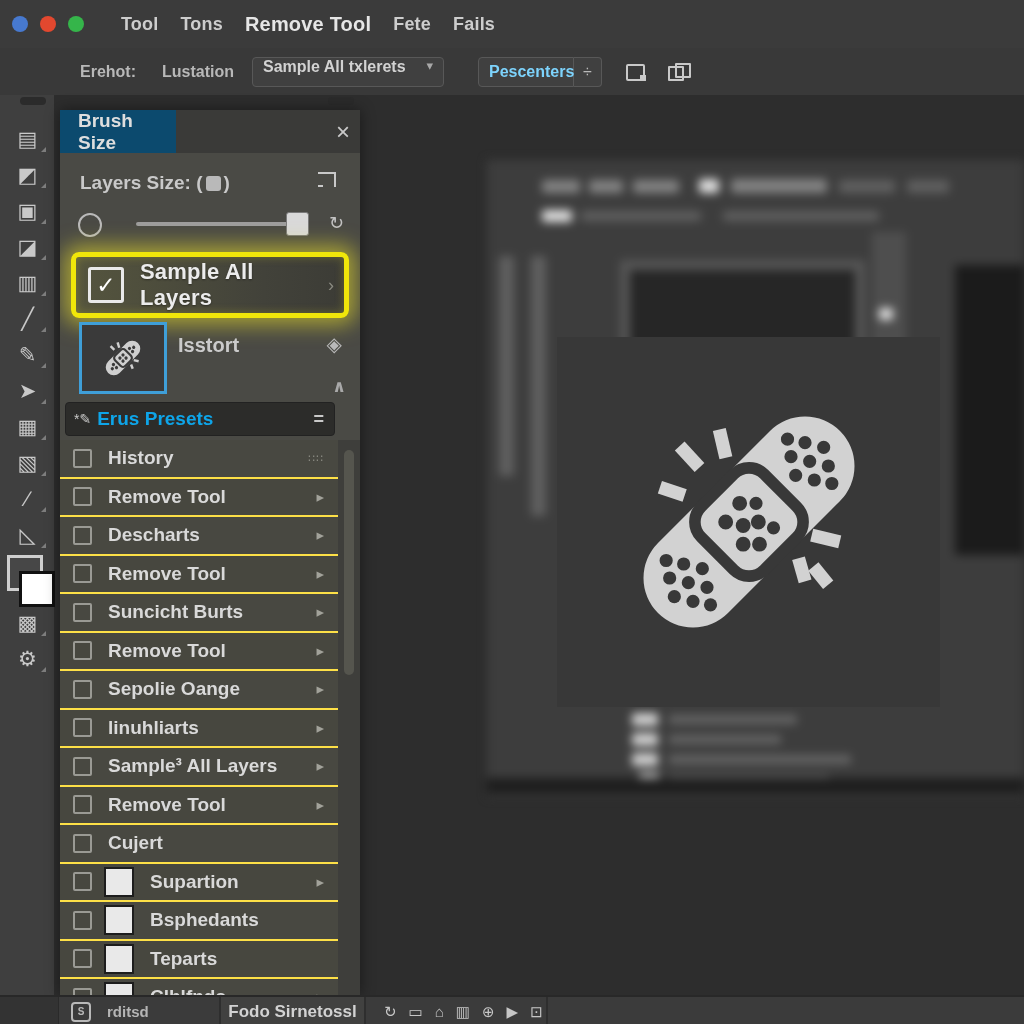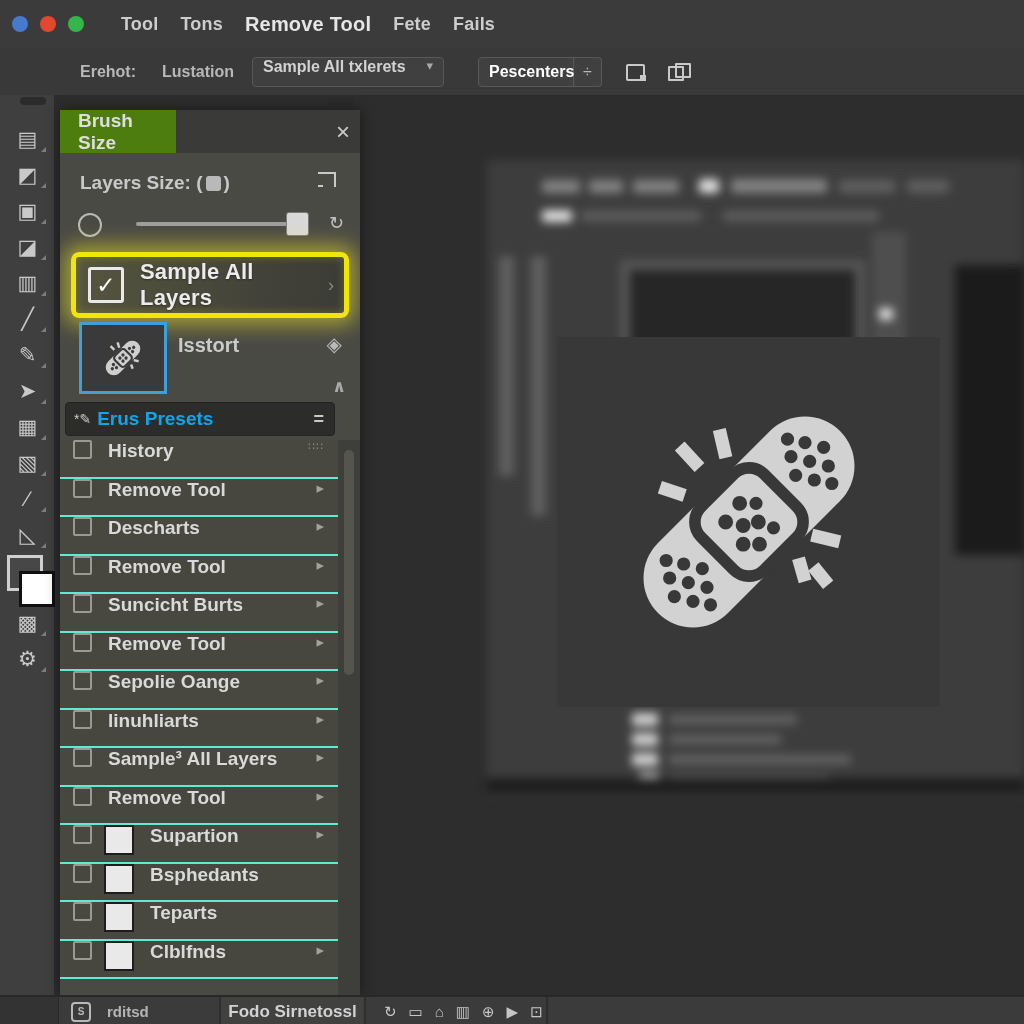--- a/index.html
+++ b/index.html
@@ -23,21 +23,21 @@
     border-bottom:1px solid #2a2a2a;display:flex;align-items:center}
   .opt-label{font-size:16px;color:#b8b8b8;font-weight:600}
   .dropdown{display:flex;align-items:flex-start;justify-content:space-between;
     width:192px;height:30px;background:#404040;border:1px solid #585858;border-radius:4px;
     padding:0 10px;box-sizing:border-box}
   .dropdown .val{font-size:16px;color:#d2d2d2;font-weight:600}
   .chev{color:#a8a8a8;font-size:13px}
   .presetbox{display:flex;align-items:center}
   .preset{display:flex;align-items:center;width:96px;height:30px;background:#404040;
     border:1px solid #585858;border-radius:4px 0 0 4px;padding:0 10px;box-sizing:border-box;
-    font-size:16px;color:#ffffff;font-weight:600}
+    font-size:16px;color:#7dd3fc;font-weight:600}
   .stepper{width:28px;height:30px;background:#404040;border:1px solid #585858;border-left:none;
     border-radius:0 4px 4px 0;display:flex;align-items:center;justify-content:center;
     color:#b9b9b9;font-size:16px;box-sizing:border-box}
   .optic{width:22px;height:18px;position:relative;margin-left:22px}
   .optic .sq{position:absolute;border:2px solid #c9c9c9}
   .ic-transform .sq{left:2px;top:1px;width:15px;height:13px;border-radius:2px}
   .ic-transform::after{content:"";position:absolute;right:0;bottom:0;width:6px;height:6px;background:#c9c9c9}
   .ic-dupe .a{left:0;top:3px;width:12px;height:11px;border-radius:1px}
   .ic-dupe .b{left:7px;top:0;width:12px;height:11px;border-radius:1px}
 
@@ -48,21 +48,21 @@
   .tool::after{content:"";position:absolute;right:9px;bottom:5px;border-left:5px solid transparent;
     border-bottom:5px solid #8f8f8f;opacity:.8}
   .swatches{position:relative;width:55px;height:52px}
   .swatches .fg{position:absolute;left:7px;top:2px;width:30px;height:30px;background:#474747;border:3px solid #cfcfcf}
   .swatches .bg{position:absolute;left:19px;top:18px;width:30px;height:30px;background:#fff;border:3px solid #111}
 
   
   .panel{left:60px;top:110px;width:300px;height:885px;background:#4a4a45;overflow:hidden;
     box-shadow:0 0 14px rgba(0,0,0,.45)}
   .tabstrip{position:absolute;left:0;top:0;width:300px;height:43px;background:#3a3a38;display:flex}
-  .tab{width:116px;height:43px;background:#4d7c0f;display:flex;align-items:center;padding-left:18px;
+  .tab{width:116px;height:43px;background:#0c4a6e;display:flex;align-items:center;padding-left:18px;
     box-sizing:border-box;font-size:19px;font-weight:700;color:#dedede}
   .panel-close{position:absolute;right:10px;top:8px;font-size:24px;color:#c9c9c9}
 
   .bs-row{position:absolute;left:20px;top:62px;width:262px;display:flex;align-items:center;
     font-size:19px;font-weight:600;color:#c9c9c9}
   .bs-swatch{display:inline-block;width:15px;height:15px;background:#b9b9b9;border-radius:3px;margin:0 3px}
   .corner-ic{position:absolute;right:6px;top:0;width:16px;height:13px;border-top:2px solid #c9c9c9;
     border-right:2px solid #c9c9c9}
   .corner-ic::after{content:"";position:absolute;left:0;bottom:0;width:5px;height:2px;background:#c9c9c9}
 
@@ -90,21 +90,21 @@
   .stack-ic{position:absolute;right:18px;top:12px;font-size:20px;color:#b9b9b9}
   .up-chev{position:absolute;right:14px;top:56px;font-size:17px;color:#a9a9a9;font-weight:700}
 
   .presets-hdr{position:absolute;left:5px;top:292px;width:270px;height:34px;background:#2c2c2a;
     border:1px solid #222;border-radius:4px;display:flex;align-items:center;box-sizing:border-box}
   .presets-hdr .lead{font-size:14px;color:#c9c9c9;margin:0 6px 0 8px}
   .presets-hdr .ttl{font-size:19px;font-weight:700;color:#0ea5e9;flex:1}
   .presets-hdr .mn{font-size:18px;color:#c9c9c9;margin-right:10px;font-weight:700}
 
   .list{position:absolute;left:0;top:330px;width:278px}
-  .row{height:36.5px;display:flex;background:#47473f;border-bottom:2px solid #5eead4}
+  .row{height:36.5px;display:flex;align-items:center;background:#47473f;border-bottom:2px solid #fde047}
   .row:nth-child(odd){background:#484841}
   .cb{width:15px;height:15px;border:2px solid #9a9a94;border-radius:2px;margin-left:13px;flex:none}
   .row .lbl{font-size:19px;font-weight:600;color:#d9d9d9;margin-left:16px;flex:1;white-space:nowrap}
   .row .rgt{font-size:15px;color:#a2a29a;margin-right:14px}
   .row .rgt.dots{font-size:11px;letter-spacing:1px;color:#8d8d85}
   .row .wsw{width:26px;height:26px;background:#e9e9e9;border:2px solid #1d1d1d;margin-left:12px;flex:none}
   .row.has-sw .lbl{margin-left:16px}
 
   .scrollstrip{position:absolute;left:278px;top:330px;width:22px;height:555px;background:#3e3e3b}
   .scroll-handle{position:absolute;left:6px;top:10px;width:10px;height:225px;background:#55554e;border-radius:5px}
@@ -426,20 +426,25 @@
     <div class="row">
       <span class="cb"></span>
       <span class="lbl">Sample³ All Layers</span>
       <span class="rgt">▸</span>
     </div>
     <div class="row">
       <span class="cb"></span>
       <span class="lbl">Remove Tool</span>
       <span class="rgt">▸</span>
     </div>
+    <div class="row">
+      <span class="cb"></span>
+      <span class="lbl">Cujert</span>
+      <span class="rgt"></span>
+    </div>
     <div class="row has-sw">
       <span class="cb"></span>
       <span class="wsw"></span>
       <span class="lbl">Supartion</span>
       <span class="rgt">▸</span>
     </div>
     <div class="row has-sw">
       <span class="cb"></span>
       <span class="wsw"></span>
       <span class="lbl">Bsphedants</span>

